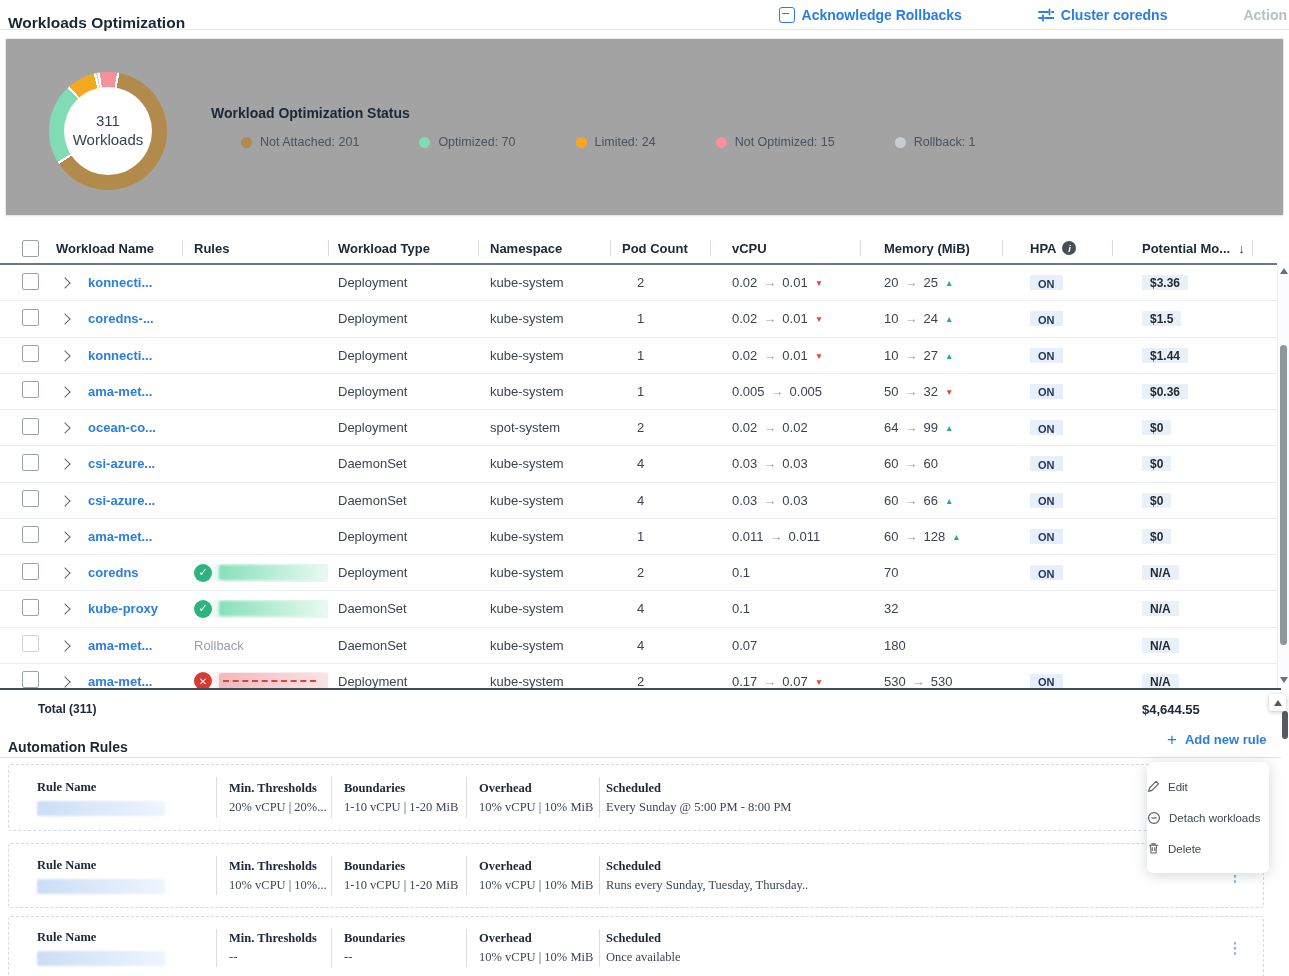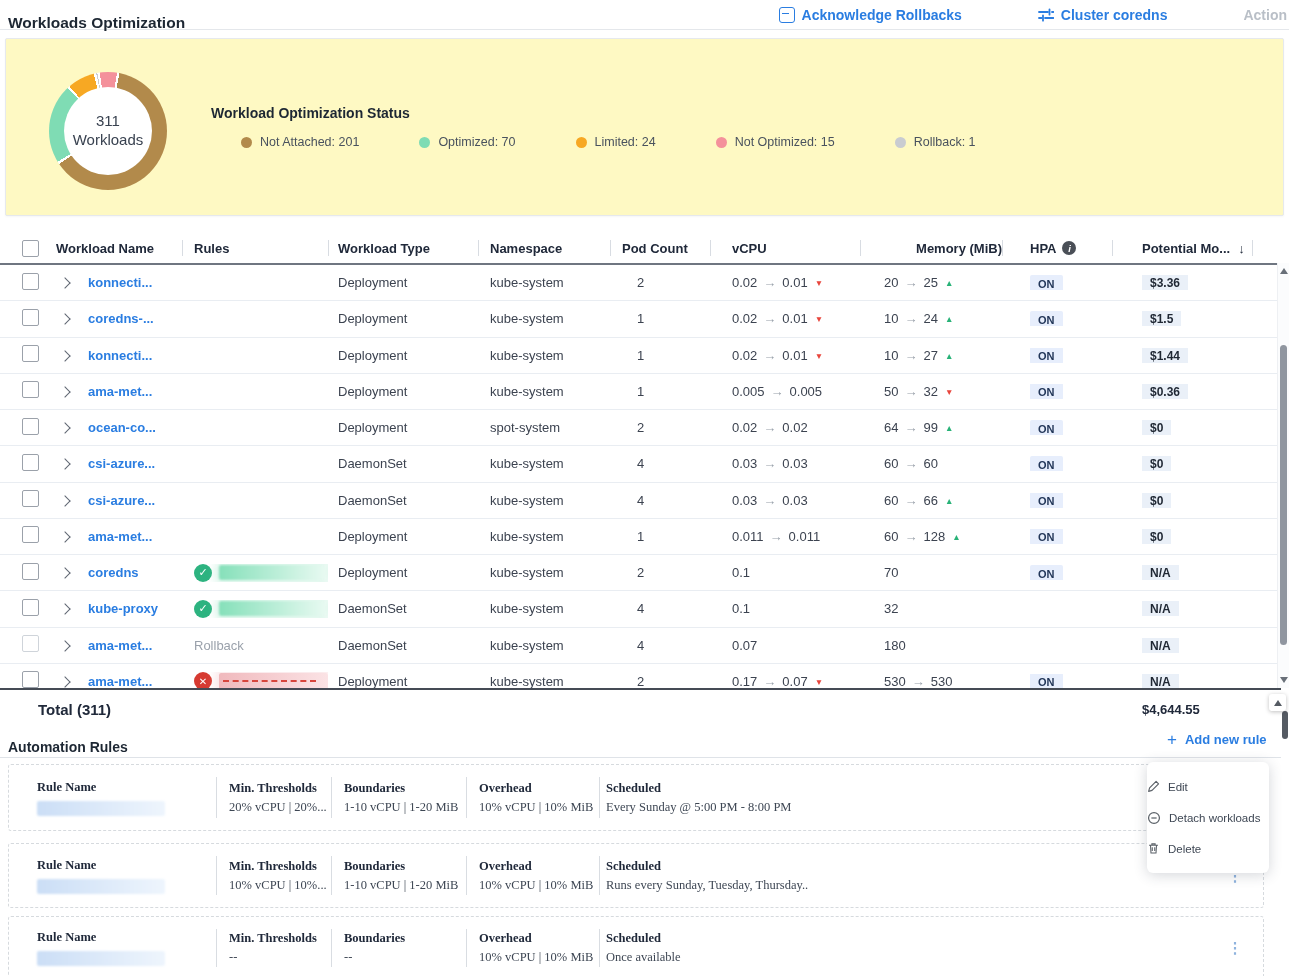--- a/index.html
+++ b/index.html
@@ -7,38 +7,38 @@
        font-family:"Liberation Sans","DejaVu Sans",sans-serif;color:#3c4350;}
   
   .topbar{position:absolute;top:0;left:0;width:1289px;height:29px;background:#fff;border-bottom:1px solid #e4e7eb;z-index:3;}
   .page-title{position:absolute;left:8px;top:4px;font-size:15.5px;font-weight:700;color:#1d2733;}
   .topbar-actions{position:absolute;right:2px;top:0;height:29px;display:flex;align-items:center;gap:28px;}
   .tb-btn{display:flex;align-items:center;gap:7px;color:#2a7de1;font-size:14px;font-weight:700;cursor:pointer;white-space:nowrap;margin-left:48px;}
   .tb-btn.disabled{color:#b9bfc7;}
   .ack-icon{width:14px;height:14px;border:1.7px solid #2a7de1;border-radius:3px;position:relative;display:inline-block;}
   .ack-icon::after{content:'';position:absolute;left:2px;top:5px;width:7px;height:1.7px;background:#2a7de1;}
   
-  .summary-card{position:absolute;left:5px;top:38px;width:1277px;height:176px;background:#fef9c3;border:1px solid #e6e9ed;border-radius:2px;box-shadow:0 1px 2px rgba(30,40,60,.04);}
+  .summary-card{position:absolute;left:5px;top:38px;width:1277px;height:176px;background:#a3a3a3;border:1px solid #e6e9ed;border-radius:2px;box-shadow:0 1px 2px rgba(30,40,60,.04);}
   .donut{position:absolute;left:43px;top:33px;width:118px;height:118px;border-radius:50%;}
   .donut-hole{position:absolute;inset:15px;background:#fff;border-radius:50%;display:flex;flex-direction:column;align-items:center;justify-content:center;}
   .donut-hole span{font-size:15px;color:#394250;line-height:1.25;}
   .status-block{position:absolute;left:200px;top:66px;}
   .status-title{font-size:14px;font-weight:700;color:#1d2733;margin:0 0 14px 5px;}
   .legend{display:flex;align-items:center;gap:30px;margin-left:5px;}
   .legend-item{display:flex;align-items:center;gap:8px;font-size:12.5px;color:#49525e;white-space:nowrap;margin-left:30px;}
   .legend-dot{width:11px;height:11px;border-radius:50%;display:inline-block;}
   
   .tgrid{display:grid;grid-template-columns:48px 28px 106px 146px 150px 132px 100px 150px 142px 110px 169px;align-items:center;}
   .thead{position:absolute;top:233px;left:0;width:1281px;height:30px;border-bottom:2px solid #6f7681;background:#fff;}
   .hc{font-weight:700;font-size:13px;color:#20293a;position:relative;height:30px;display:flex;align-items:center;padding-left:12px;white-space:nowrap;}
   .hc.div::before{content:'';position:absolute;left:0;top:7px;height:16px;width:1px;background:#d8dce2;}
   .hc.end::after{content:'';position:absolute;right:28px;top:7px;height:16px;width:1px;background:#d8dce2;}
   .hc-name{grid-column:2/4;padding-left:8px;}
   .hc-type{padding-left:10px;} .hc-pods{padding-left:12px;} .hc-vcpu{padding-left:22px;}
-  .hc-mem{padding-left:24px;justify-content:flex-end;} .hc-hpa{padding-left:28px;gap:6px;} .hc-pot{padding-left:30px;gap:8px;}
+  .hc-mem{padding-left:24px;} .hc-hpa{padding-left:28px;gap:6px;} .hc-pot{padding-left:30px;gap:8px;}
   .info-icon{width:14px;height:14px;border-radius:50%;background:#4a4f57;color:#fff;font-size:9.5px;font-weight:700;display:inline-flex;align-items:center;justify-content:center;font-style:italic;}
   .sort-icon{font-size:13px;color:#20293a;font-weight:400;}
   .tbody{position:absolute;top:265px;left:0;width:1281px;height:490px;overflow:hidden;}
   .trow{height:35.25px;border-bottom:1px solid #e9edf2;background:#fff;}
   .trow:last-child{border-bottom:none;}
   .c{font-size:13px;color:#3c4350;white-space:nowrap;overflow:hidden;}
   .c-check{padding-left:22px;} .c-chev{padding-left:13px;}
   .c-name{padding-left:12px;} .c-rules{padding-left:12px;display:flex;align-items:center;}
   .c-type{padding-left:10px;} .c-ns{padding-left:12px;} .c-pods{padding-left:27px;}
   .c-vcpu{padding-left:22px;} .c-mem{padding-left:24px;} .c-hpa{padding-left:28px;} .c-pot{padding-left:30px;}
@@ -51,21 +51,21 @@
   .tri.up{color:#28b277;} .tri.down{color:#e8453c;}
   .badge-on{background:#e7eefc;color:#233759;font-size:11px;font-weight:700;padding:2.5px 8px;border-radius:2px;}
   .badge-val{background:#eaf0f8;color:#1f2733;font-size:12px;font-weight:700;padding:3px 8px;border-radius:2px;}
   .rule-ok-icon{width:18px;height:18px;border-radius:50%;background:#2db380;color:#fff;font-size:11px;font-weight:700;display:inline-flex;align-items:center;justify-content:center;flex:0 0 auto;}
   .rule-err-icon{width:18px;height:18px;border-radius:50%;background:#d63a31;color:#fff;font-size:10px;font-weight:700;display:inline-flex;align-items:center;justify-content:center;flex:0 0 auto;}
   .pill-ok{width:108px;height:15px;margin-left:7px;border-radius:2px;background:linear-gradient(90deg,#86e0ba,#e9faf2);filter:blur(1.2px);box-shadow:0 0 10px 4px rgba(126,220,180,.30);}
   .pill-err{width:112px;height:17px;margin-left:7px;border-radius:2px;background:linear-gradient(90deg,#f0b9bd,#fbe3e5);box-shadow:0 0 10px 4px rgba(240,180,185,.35);position:relative;}
   .pill-err::after{content:'';position:absolute;left:4px;right:12px;top:7px;border-bottom:2px dashed #d6453c;filter:blur(.7px);}
   .rule-rollback{color:#9aa1ab;}
   .total-row{position:absolute;top:688px;left:0;width:1281px;height:38px;border-top:2px solid #454b55;display:flex;align-items:center;background:#fff;}
-  .total-label{margin-left:38px;font-weight:700;font-size:15px;color:#20293a;}
+  .total-label{margin-left:38px;font-weight:700;font-size:12px;color:#20293a;}
   .total-value{position:absolute;left:1142px;font-weight:700;font-size:13px;color:#20293a;}
   
   .auto-title{position:absolute;left:8px;top:727px;font-size:14px;font-weight:700;color:#1d2733;}
   .add-rule{position:absolute;left:1167px;top:732px;display:flex;align-items:center;gap:8px;color:#2a7de1;font-size:13px;font-weight:700;cursor:pointer;}
   .plus-icon{font-size:17px;font-weight:400;line-height:14px;}
   .auto-hr{position:absolute;top:757px;left:0;width:1281px;height:1px;background:#dfe3e8;}
   .rcard{position:absolute;left:8px;width:1254px;border:1px dashed #d6dade;border-radius:3px;background:#fff;display:grid;grid-template-columns:207px 115px 135px 133px 1fr 56px;align-items:center;font-family:Liberation Serif, serif;}
   .rcol{position:relative;height:100%;display:flex;flex-direction:column;justify-content:center;padding-left:13px;}
   .rcol.first{padding-left:28px;}
   .rcol.div::before{content:'';position:absolute;left:0;top:12px;bottom:12px;width:1px;background:#d9dde2;}

